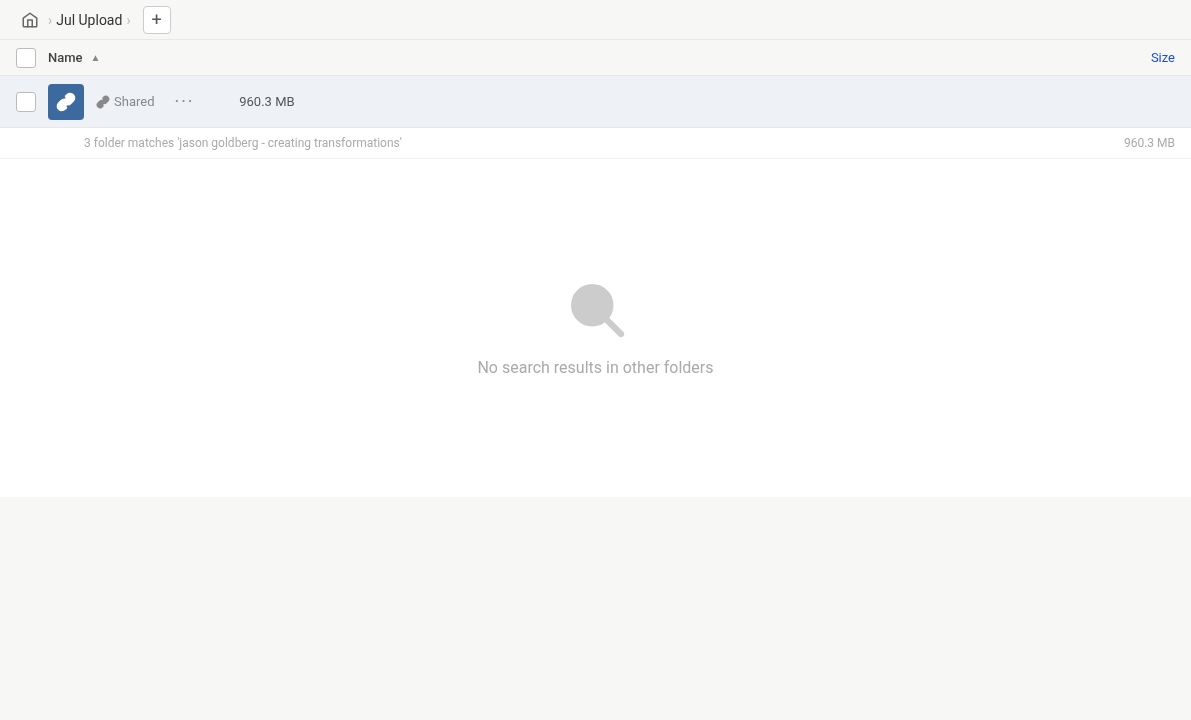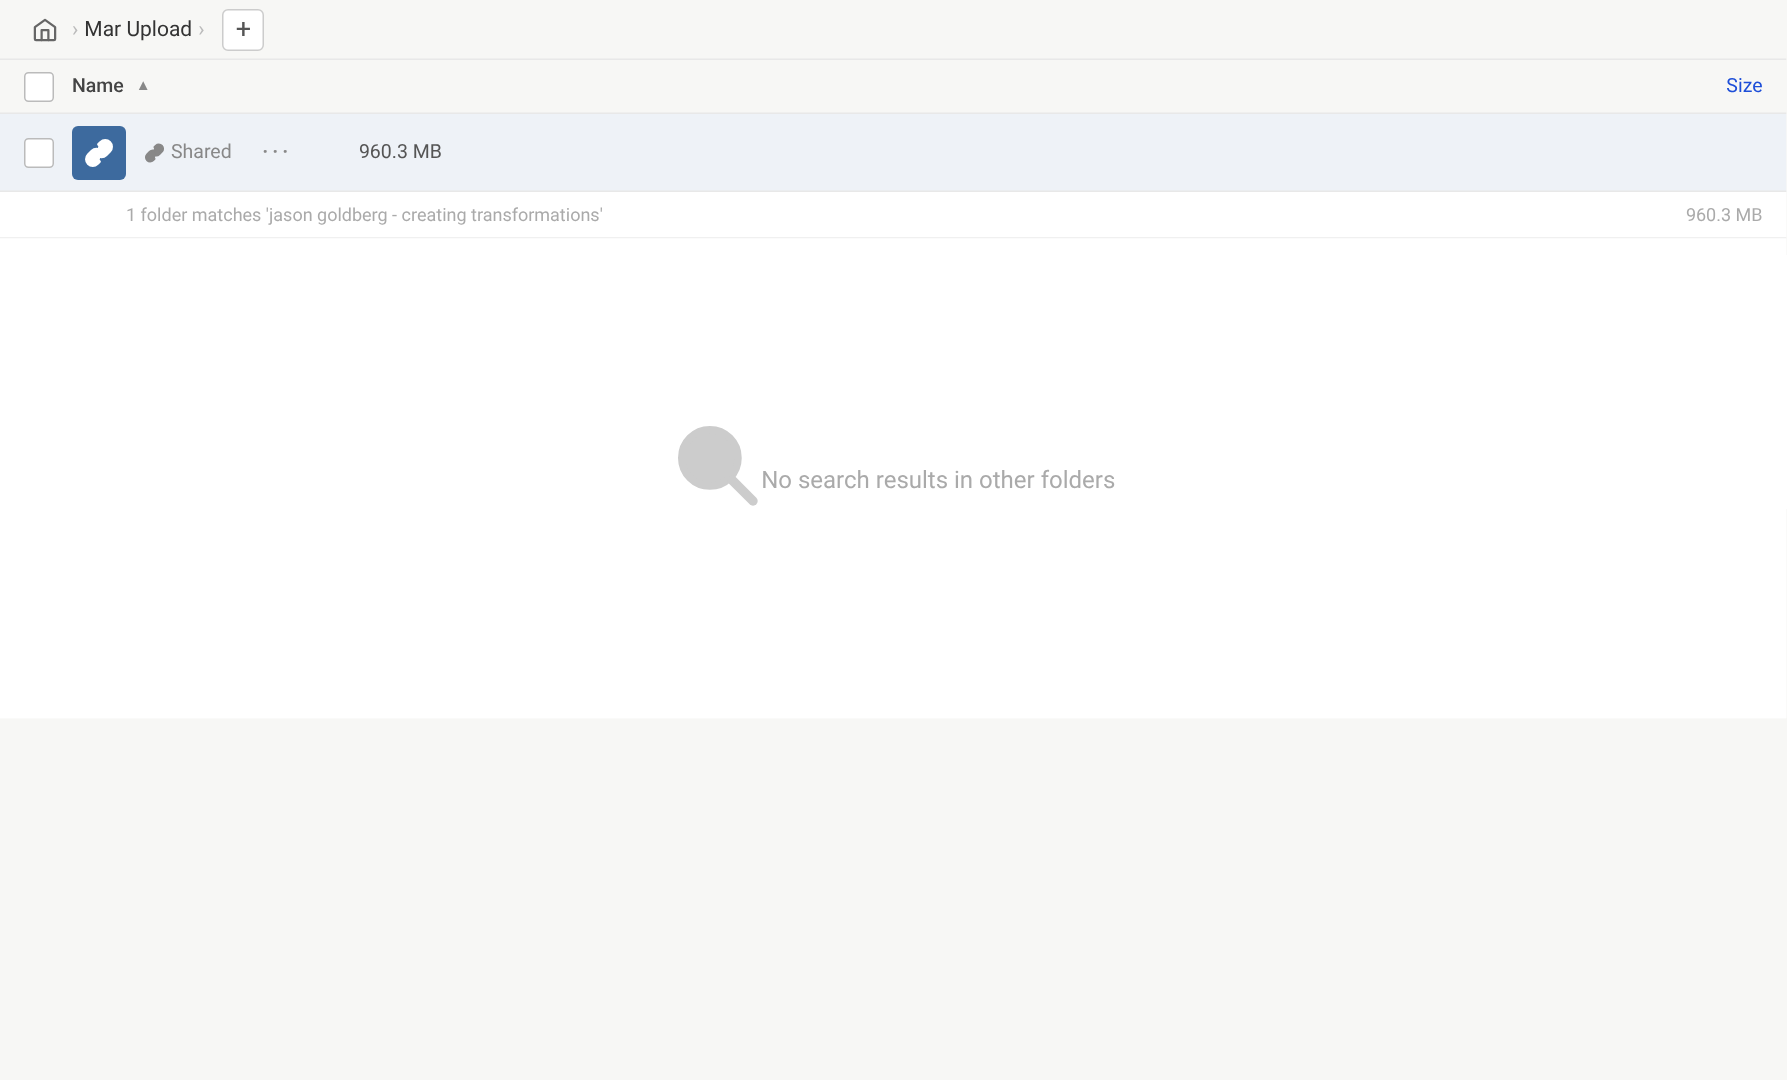--- a/index.html
+++ b/index.html
@@ -214,20 +214,21 @@
     .summary-size {
       font-size: 12px;
       color: #aaa;
       min-width: 80px;
       text-align: right;
     }
 
     
     .empty-state {
       display: flex;
+      flex-direction: column;
       align-items: center;
       justify-content: center;
       padding: 120px 36px;
       background: white;
     }
 
     .empty-icon {
       color: #ccc;
       margin-bottom: 16px;
     }
@@ -248,21 +249,21 @@
 <body>
 
 <div class="breadcrumb-bar">
   <div class="breadcrumb-home">
     <svg viewBox="0 0 24 24" fill="none" stroke="#666" stroke-width="2" stroke-linecap="round" stroke-linejoin="round">
       <path d="M3 9.5L12 3l9 6.5V20a1 1 0 01-1 1H4a1 1 0 01-1-1z"></path>
       <polyline points="9,21 9,12 15,12 15,21"></polyline>
     </svg>
   </div>
   <span class="breadcrumb-chevron">›</span>
-  <span class="breadcrumb-item">Mar Upload</span>
+  <span class="breadcrumb-item">Jul Upload</span>
   <span class="breadcrumb-chevron">›</span>
   <div class="breadcrumb-add">+</div>
 </div>
 
 <div class="column-headers">
   <div class="header-checkbox"></div>
   <div class="header-name">
     <span>Name</span>
     <span class="sort-arrow">▲</span>
   </div>
@@ -285,21 +286,21 @@
         <path d="M10 13a5 5 0 007.54.54l3-3a5 5 0 00-7.07-7.07l-1.72 1.71"></path>
         <path d="M14 11a5 5 0 00-7.54-.54l-3 3a5 5 0 007.07 7.07l1.71-1.71"></path>
       </svg>
       <span>Shared</span>
     </div>
     <div class="more-options">···</div>
     <div class="file-size">960.3 MB</div>
   </div>
 
   <div class="summary-row">
-    <div class="summary-text">1 folder matches 'jason goldberg - creating transformations'</div>
+    <div class="summary-text">3 folder matches 'jason goldberg - creating transformations'</div>
     <div class="summary-size">960.3 MB</div>
   </div>
 
   <div class="empty-state">
     <div class="empty-icon">
       <svg viewBox="0 0 24 24" fill="none">
         <circle cx="10.5" cy="10.5" r="7.5" stroke="#ccc" stroke-width="2"></circle>
         <line x1="16.5" y1="16.5" x2="22" y2="22" stroke="#ccc" stroke-width="2.5" stroke-linecap="round"></line>
       </svg>
     </div>

